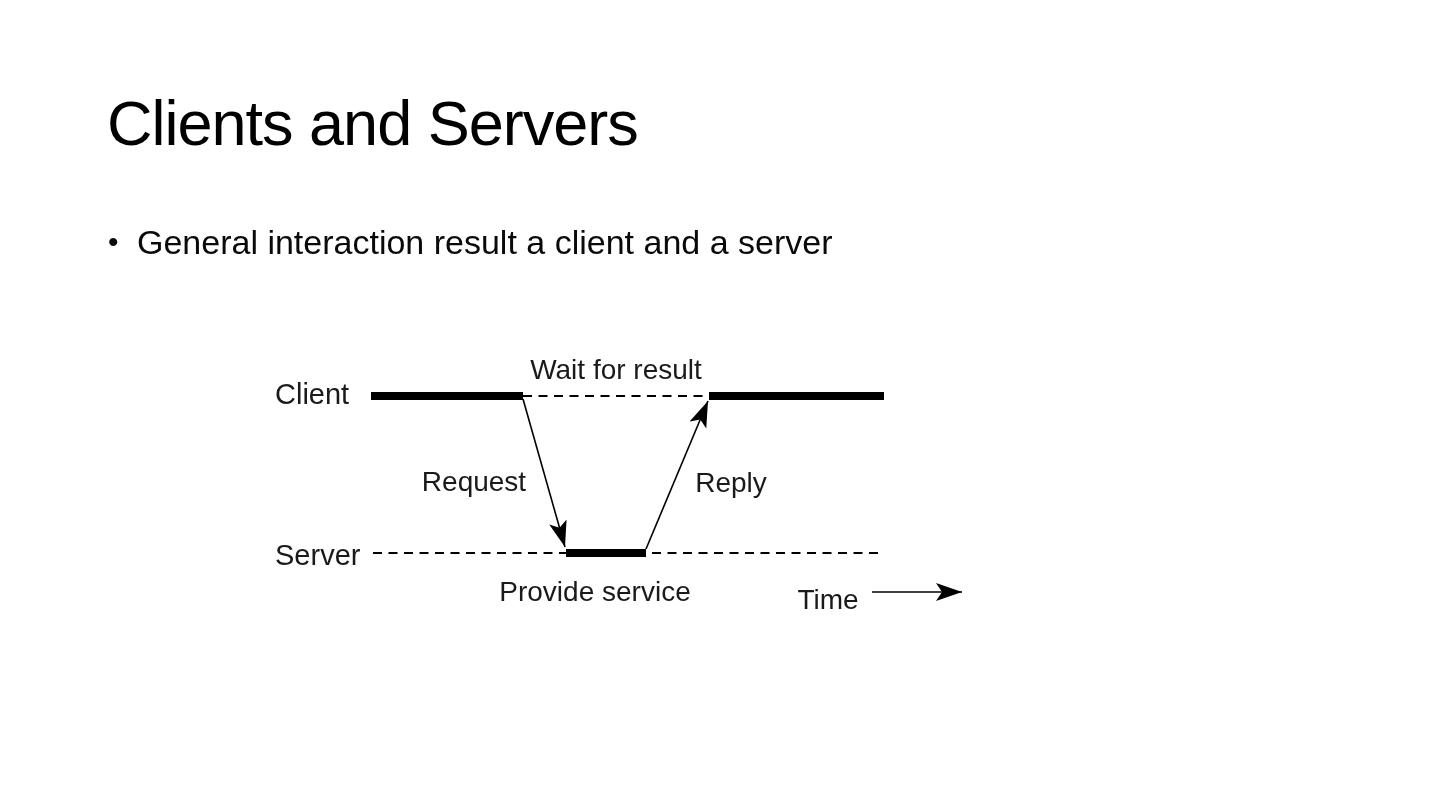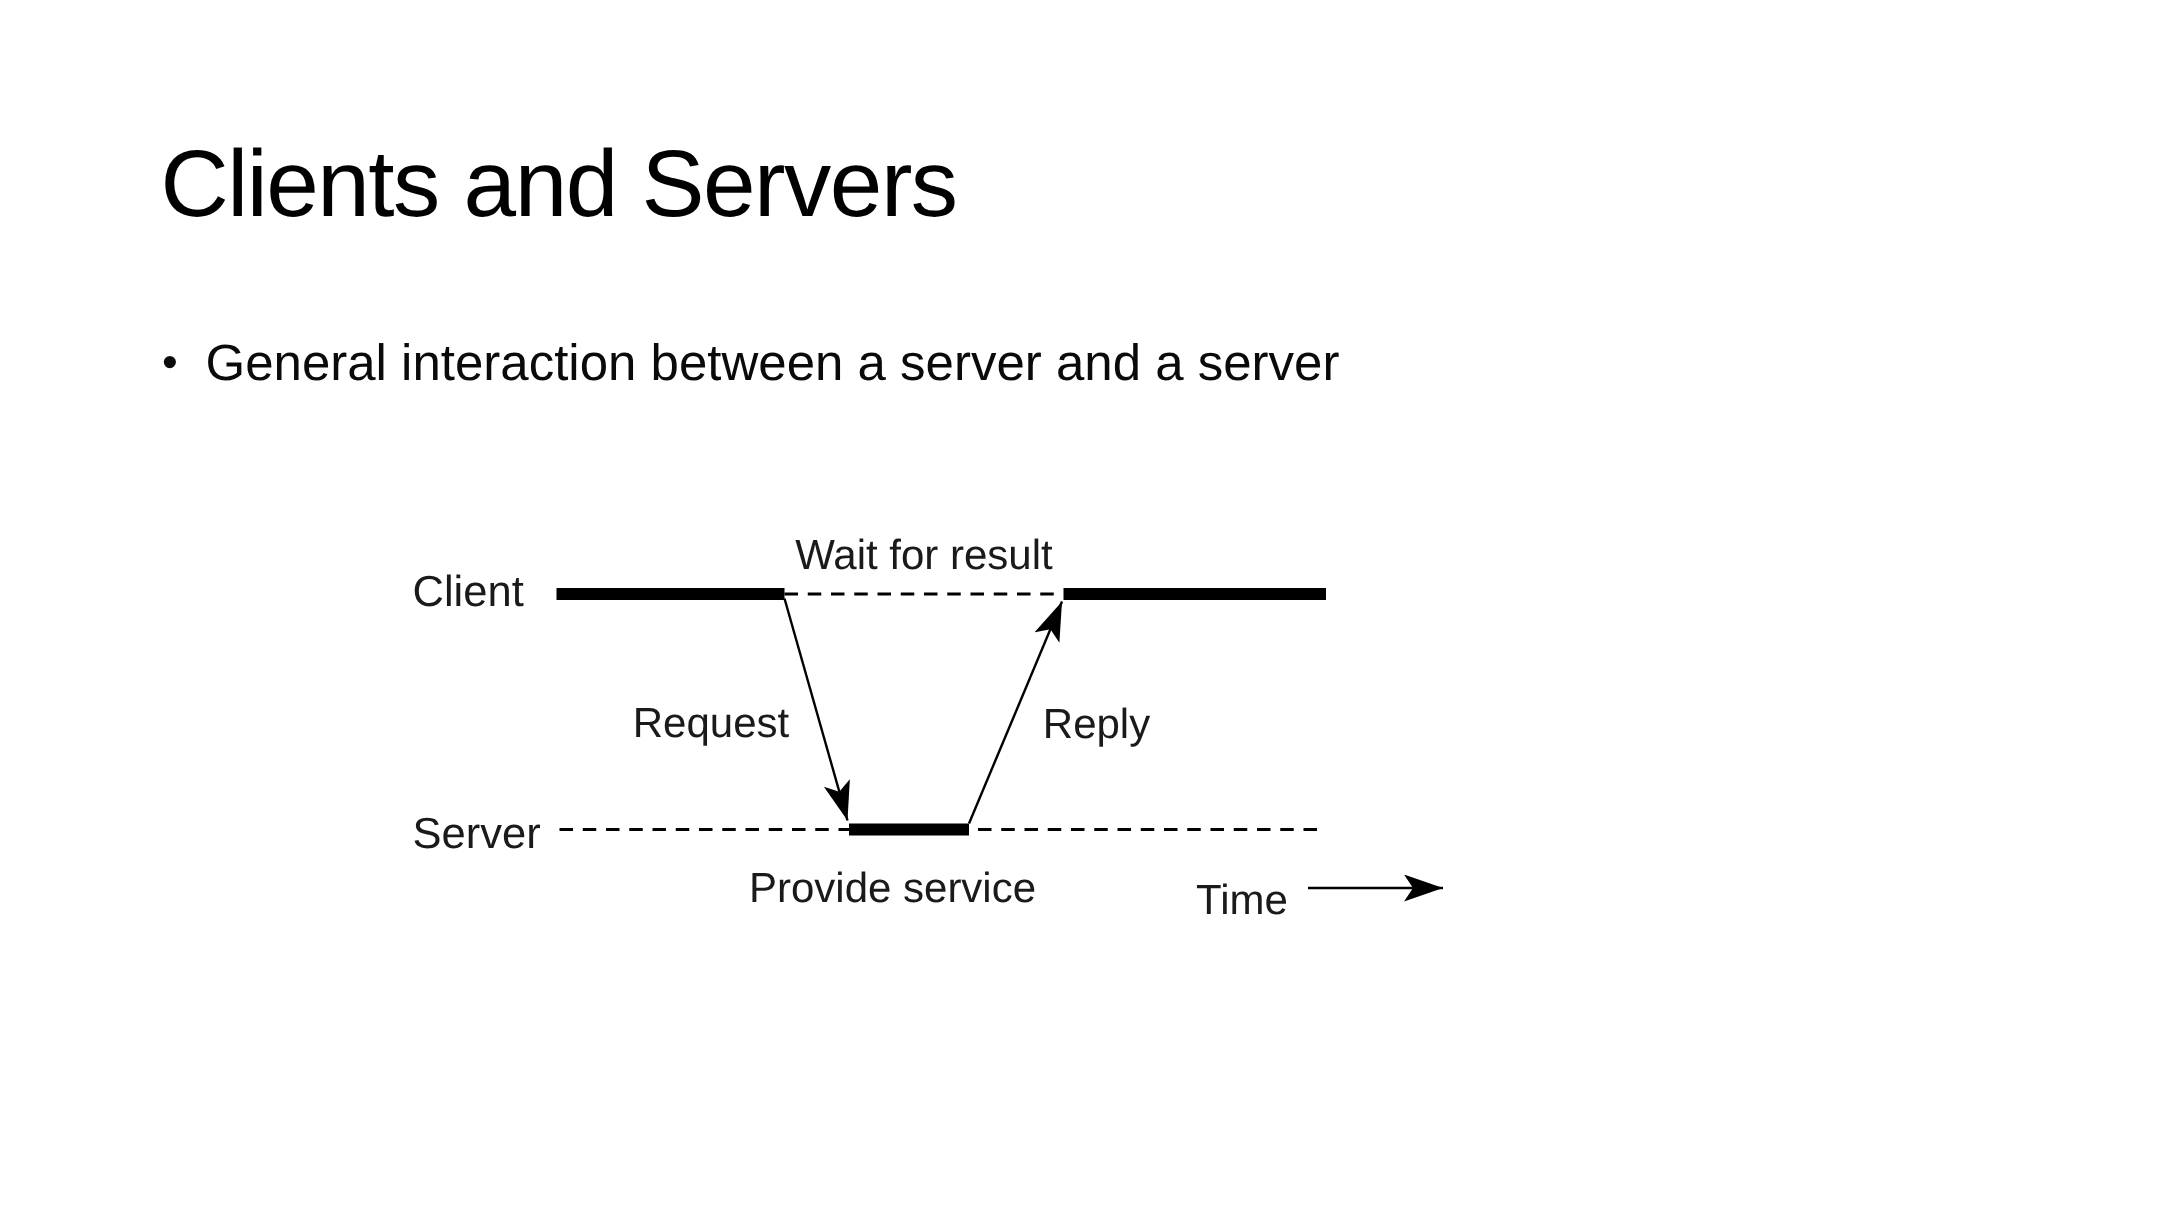--- a/index.html
+++ b/index.html
@@ -59,21 +59,21 @@
 </style>
 </head>
 <body>
 
 <div class="slide">
 
   <div class="slide-title">Clients and Servers</div>
 
   <div class="bullet-row">
     <span class="bullet-glyph">•</span>
-    <span>General interaction between a server and a server</span>
+    <span>General interaction result a client and a server</span>
   </div>
 
   <svg class="diagram-svg" viewBox="0 0 1440 810">
     <defs>
       <marker id="arrowhead" markerUnits="userSpaceOnUse" markerWidth="28" markerHeight="20" refX="26" refY="9" orient="auto">
         <path d="M0,0 L26,9 L0,18 L6,9 Z" fill="#000000"></path>
       </marker>
     </defs>
 
     <line x1="371" y1="396" x2="523" y2="396" stroke="#000000" stroke-width="8"></line>

